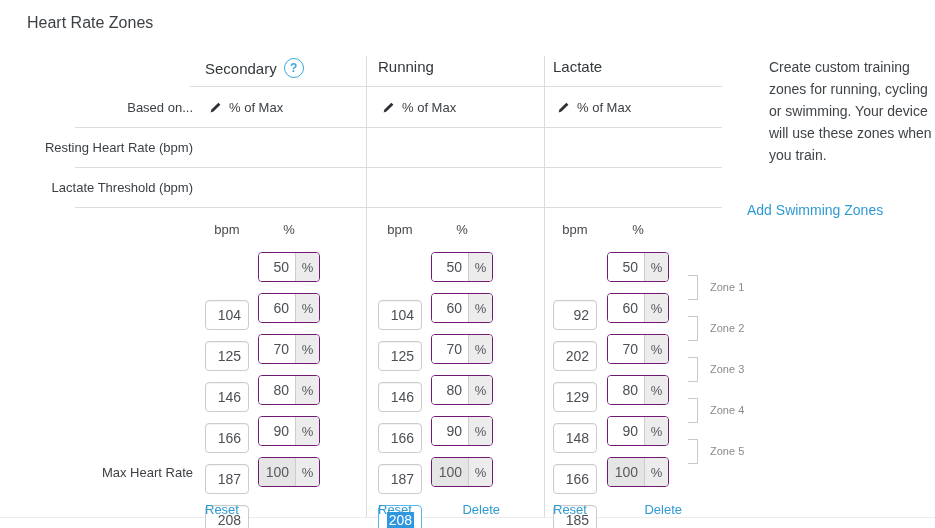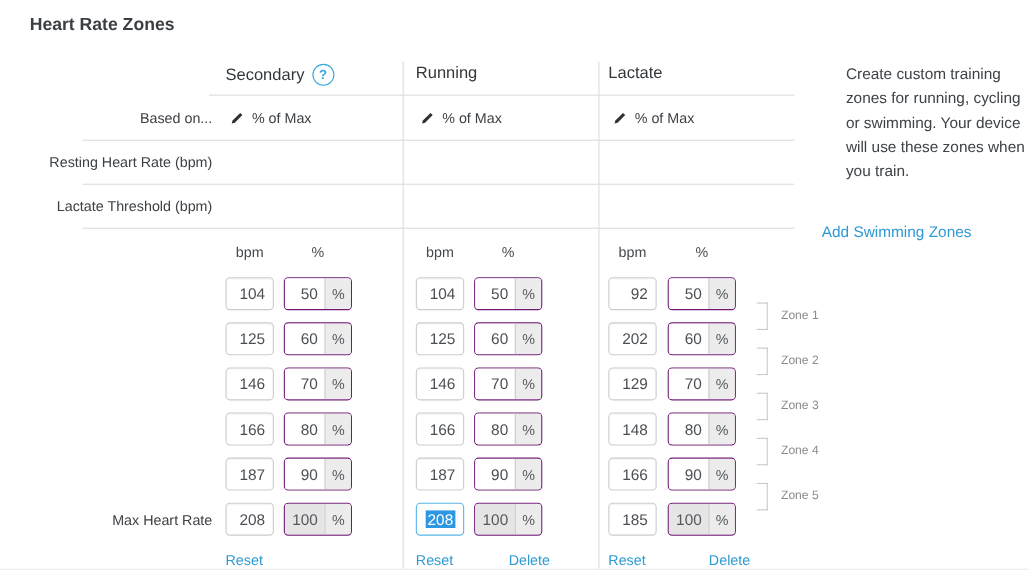--- a/index.html
+++ b/index.html
@@ -1,20 +1,20 @@
 <!DOCTYPE html>
 <html><head>
 <meta charset="utf-8">
 <style>
   html,body { margin:0; padding:0; background:#fff; }
   .canvas {
     position:relative; width:935px; height:528px; background:#ffffff;
     font-family:"Liberation Sans", sans-serif; color:#333; overflow:hidden;
   }
-  .page-title { position:absolute; left:27px; top:14px; font-size:16px; color:#3b3f44; font-weight:700; }
+  .page-title { position:absolute; left:27px; top:14px; font-size:16px; color:#3b3f44; font-weight:400; }
 
   .line  { position:absolute; background:#dcdcdc; }
   .hline { height:1px; }
   .vline { width:1px; top:56px; height:461px; }
   .bottom-line { position:absolute; left:0; top:517px; width:935px; height:1px; background:#ececec; }
 
   .col-header { position:absolute; top:58px; font-size:15px; color:#33373a; display:flex; align-items:center; gap:7px; }
   .help-icon {
     width:18px; height:18px; border:1px solid #38a6de; border-radius:50%;
     color:#38a6de; font-size:12px; font-weight:bold; line-height:1;
@@ -28,21 +28,21 @@
 
   .unit-header { position:absolute; top:222px; font-size:13px; color:#45494d; text-align:center; }
 
   .vbox {
     position:absolute; height:30px; box-sizing:border-box;
     border:1px solid #ccc; border-radius:4px; background:#fff;
     font-size:14px; color:#4b4f54;
     display:flex; align-items:center; justify-content:flex-end;
     box-shadow: inset 0 1px 1px rgba(0,0,0,0.05);
   }
-  .bpm-box { width:44px; padding-right:7px; }
+  .bpm-box { width:44px; padding-right:7px;margin-top:48px; }
   .bpm-box.focused { border-color:#5ab6e8; box-shadow:none; }
   .sel { background:#2e97e2; color:#fff; padding:0 2px; }
 
   .pct-group { position:absolute; width:62px; height:30px; box-sizing:border-box;
     border:1px solid #701a75; border-radius:4px; background:#fff; overflow:hidden;
     display:flex; box-shadow: inset 0 1px 1px rgba(0,0,0,0.05); }
   .pct-num { flex:1; display:flex; align-items:center; justify-content:flex-end;
     padding-right:6px; font-size:14px; color:#4b4f54; background:#fff; }
   .pct-addon { width:23px; background:#ececec; border-left:1px solid #ccc;
     display:flex; align-items:center; justify-content:center; font-size:13px; color:#55595d; }

